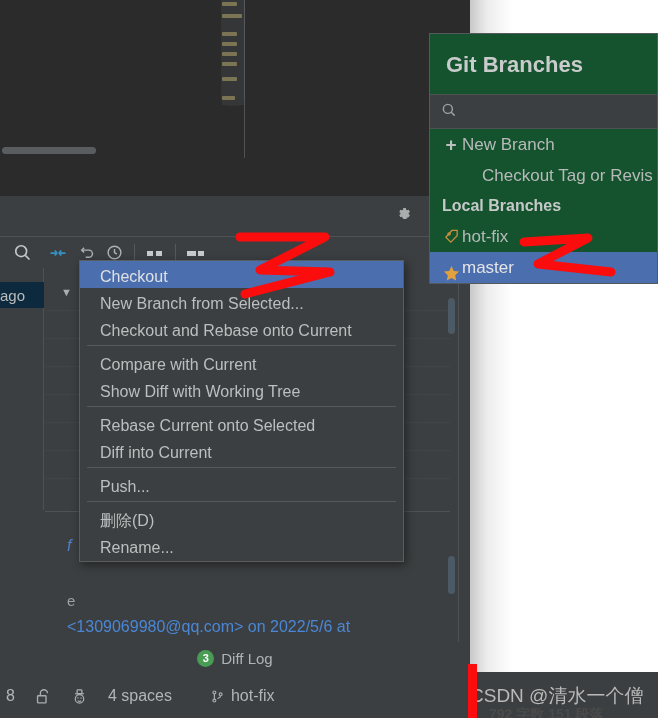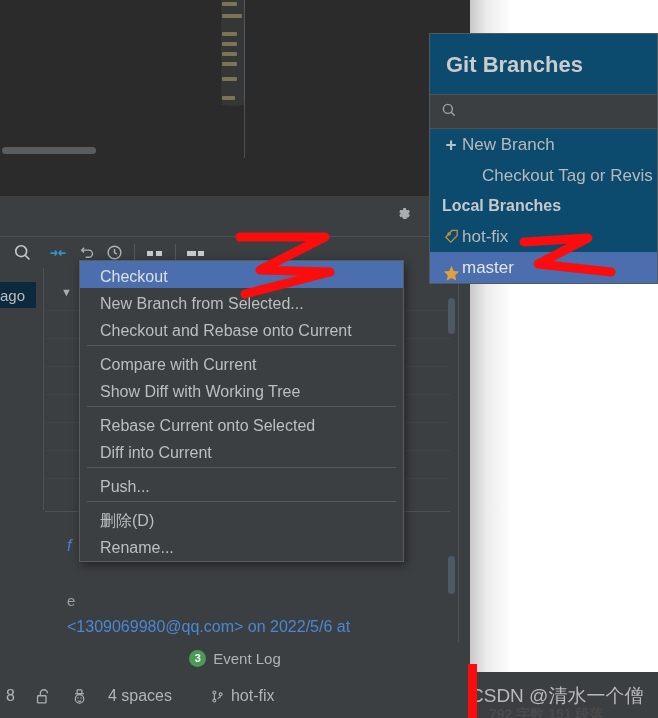--- a/index.html
+++ b/index.html
@@ -78,21 +78,21 @@
   .log-panel {
     position: absolute; left: 0; top: 268px; width: 470px; height: 374px;
     background: #3c3f41;
   }
   .log-branchcol {
     position: absolute; left: 0; top: 0; width: 44px; height: 242px;
     background: #3c3f41;
     border-right: 1px solid #4e5254;
   }
   .log-sel-row {
-    position: absolute; left: 0; top: 14px; width: 36px; height: 26px;
+    position: absolute; left: 0; top: 14px; width: 44px; height: 26px;
     background: #0d293e;
     color: #b9bcbd; font-size: 15px;
     display: flex; align-items: center;
   }
   .log-table {
     position: absolute; left: 45px; top: 0; width: 405px; height: 242px;
     background: #3c3f41;
   }
   .row-caret {
     position: absolute; left: 16px; top: 18px;
@@ -146,21 +146,21 @@
     padding-left: 20px;
     color: #bcbfc0; font-size: 16px;
     white-space: nowrap;
   }
   .ctx-item.selected { background: #4b6eaf; color: #dfe1e2; }
   .ctx-div { height: 1px; background: #55595b; margin: 3px 7px; }
 
   
   .gb-popup {
     position: absolute; left: 429px; top: 33px; width: 229px; height: 251px;
-    background: #0c4a6e;
+    background: #14532d;
     border: 1px solid #55595b;
     z-index: 40;
     overflow: hidden;
   }
   .gb-title {
     height: 61px; line-height: 61px;
     padding-left: 16px;
     color: #c9cbcc; font-size: 22px; font-weight: bold;
     border-bottom: 1px solid #4e5254;
   }
@@ -401,21 +401,21 @@
         <svg width="19" height="19" viewBox="0 0 24 24" fill="#e2a13c">
           <path d="M12 2.6l2.9 6.1 6.6.9-4.8 4.6 1.2 6.6L12 17.6 6.1 20.8l1.2-6.6-4.8-4.6 6.6-.9L12 2.6z"></path>
         </svg>
       </span>
       <span>master</span>
     </div>
   </div>
 
   <div class="evt-bar">
     <span class="evt-badge">3</span>
-    <span class="evt-label">Event Log</span>
+    <span class="evt-label">Diff Log</span>
   </div>
 
   <div class="status-bar">
     <div style="width:6px"></div>
     <span>8</span>
     <div class="sb-gap"></div>
     <span class="sb-ico">
       <svg width="17" height="19" viewBox="0 0 24 24" fill="none" stroke="#a9adad" stroke-width="1.9">
         <rect x="5" y="11" width="12" height="10" rx="1"></rect>
         <path d="M9 11V7.5A3.5 3.5 0 0119 7.5"></path>

